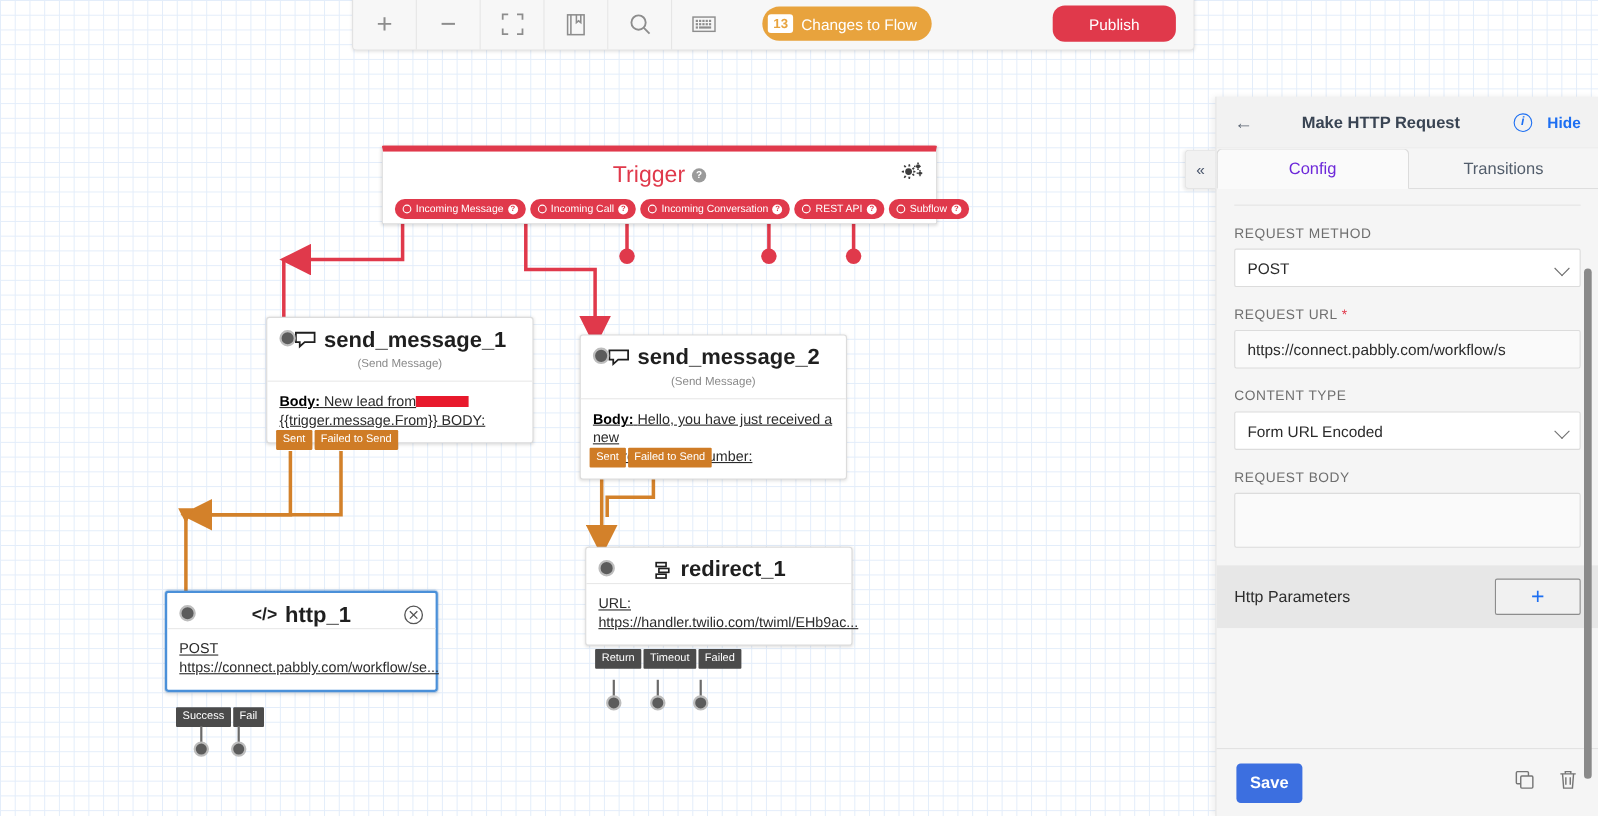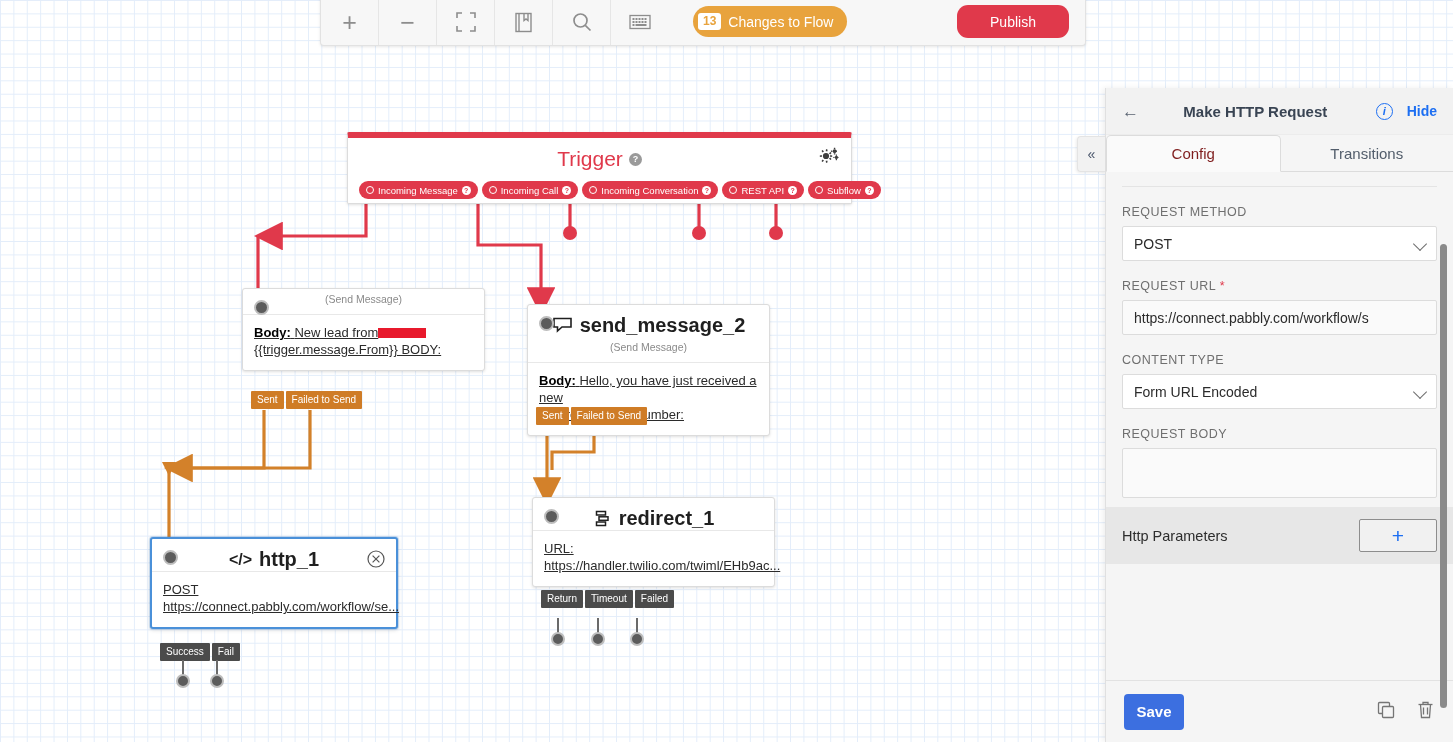--- a/index.html
+++ b/index.html
@@ -186,21 +186,21 @@
   }
   #panel-hide { color: #1d6ff2; font-size: 14px; font-weight: bold; cursor: pointer; }
 
   #panel-tabs { display: flex; height: 37px; background: #f5f5f5; }
   .ptab {
     flex: 1; display: flex; align-items: center; justify-content: center;
     font-size: 15px; color: #525d6b; cursor: pointer;
     border-bottom: 1px solid #dcdcdc;
   }
   .ptab.active {
-    color: #7f1d1d; background: #fafafa;
+    color: #6d28d9; background: #fafafa;
     border: 1px solid #dcdcdc; border-bottom: 1px solid #fafafa;
     border-radius: 5px 5px 0 0;
   }
 
   #panel-scroll {
     position: absolute; left: 0; right: 0; top: 84px; bottom: 62px;
     overflow: hidden; background: #f5f5f5;
   }
   #panel-form { padding: 14px 16px 0 16px; }
   .hr-top { border-top: 1px solid #e4e4e4; margin: 0 0 18px 0; }
@@ -225,21 +225,21 @@
     width: 10px; height: 10px;
     border-right: 1.6px solid #6e6e6e; border-bottom: 1.6px solid #6e6e6e;
     transform: rotate(45deg);
   }
   .fld-gap { height: 18px; }
   .fld-textarea {
     width: 100%; height: 50px; background: #fafafa;
     border: 1px solid #dcdcdc; border-radius: 2px;
   }
   #http-params-row {
-    margin-top: 9px; margin-left: -16px; margin-right: -16px;
+    margin-top: 16px; margin-left: -16px; margin-right: -16px;
     padding: 12px 16px; background: #e7e7e7;
     display: flex; align-items: center;
   }
   #http-params-label { flex: 1; font-size: 14.5px; color: #2d2d2d; }
   #http-params-add {
     width: 78px; height: 33px; background: #f1f1f1;
     border: 1px solid #8d8d8d; border-radius: 2px;
     color: #1d6ff2; font-size: 21px; font-weight: 300;
     display: flex; align-items: center; justify-content: center;
     cursor: pointer;
@@ -360,20 +360,28 @@
       <div class="tpill">
         <span class="ring"></span>
         <span>Subflow</span>
         <span class="qm">?</span>
       </div>
     </div>
   </div>
 
   <div class="node" style="left:242px; top:288px; width:243px;">
     <div class="node-dot"></div>
+    <div class="node-title">
+      <svg width="21" height="17" viewBox="0 0 21 17">
+          <g fill="none" stroke="#1f1f1f" stroke-width="1.6">
+            <path d="M2 1.5h17v8.5h-9l-4.5 4v-4H2z"></path>
+          </g>
+        </svg>
+      <span>send_message_1</span>
+    </div>
     <div class="node-sub">(Send Message)</div>
     <div class="node-body">
       <b>Body:</b>
       <span>New lead from</span><span class="redact" style="width:48px;"></span><br>
       <span>{{trigger.message.From}} BODY:</span>
     </div>
     <div class="chips" style="left:8px; top:102px;">
       <span class="chip orange">Sent</span>
       <span class="chip orange">Failed to Send</span>
     </div>

